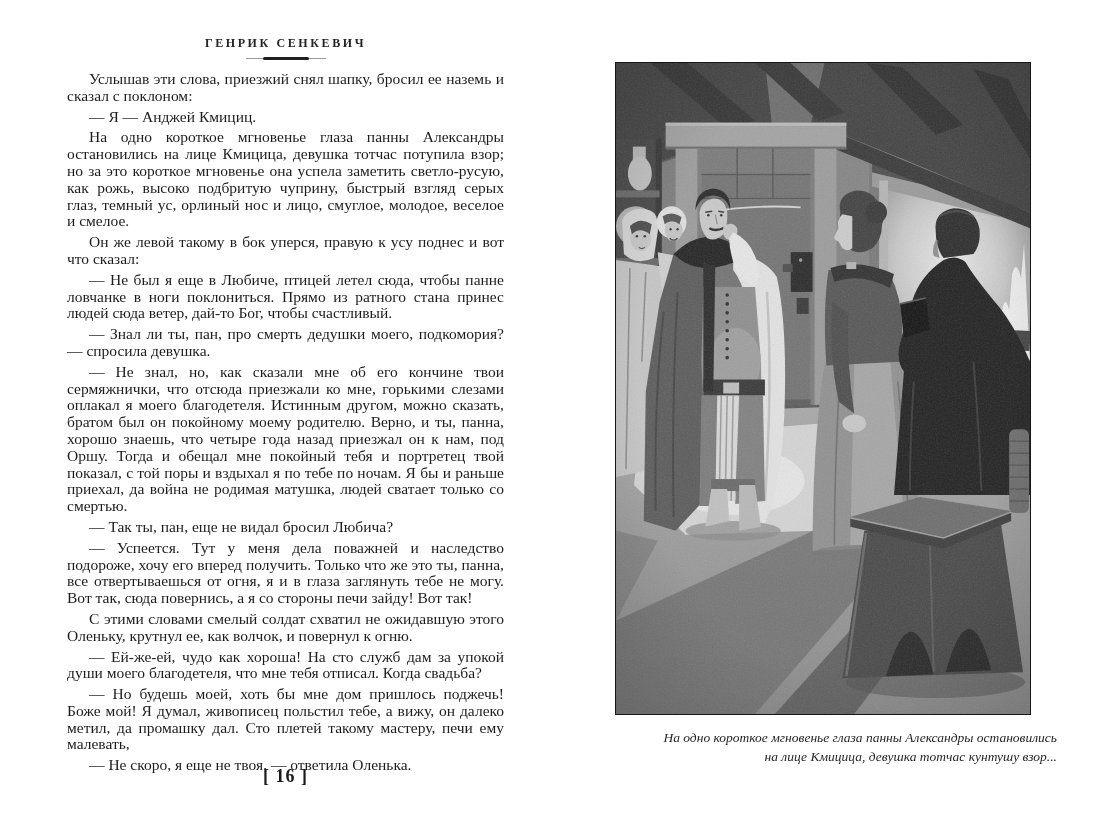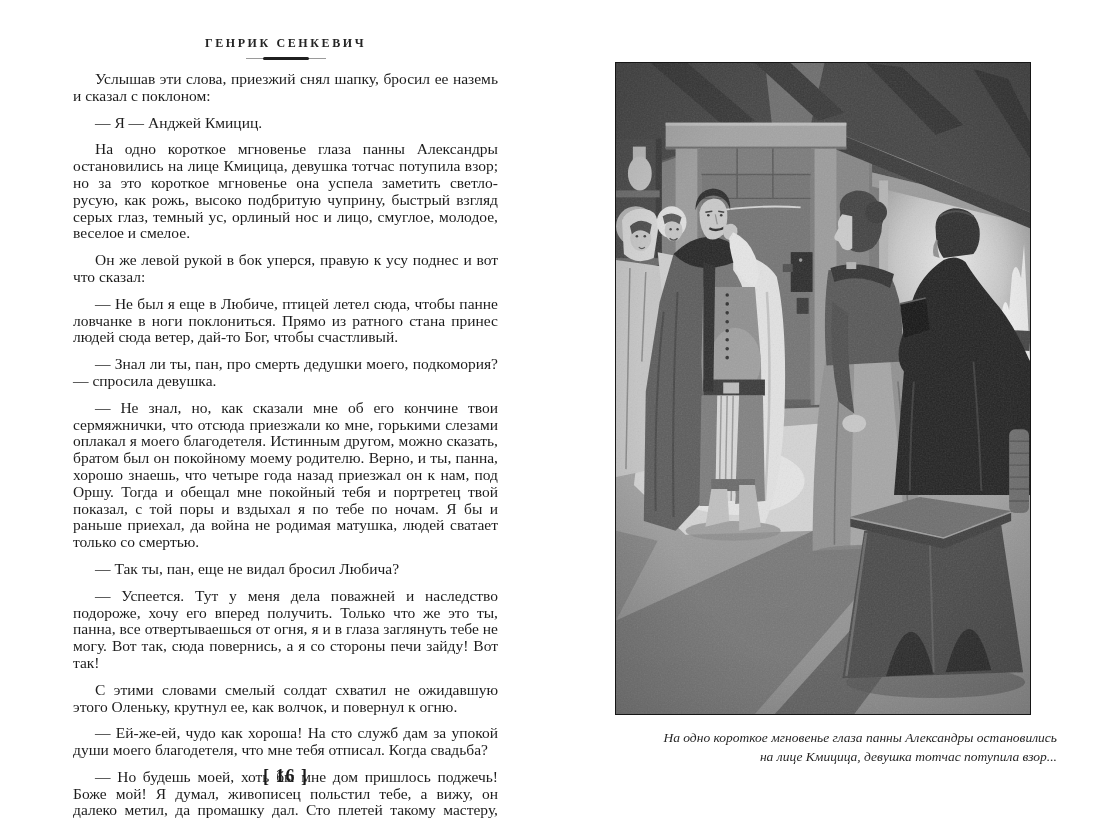--- a/index.html
+++ b/index.html
@@ -8,21 +8,21 @@
 
   
   .text-col{position:absolute;left:63px;top:36px;width:445px;}
   .running-head{text-align:center;font-weight:bold;font-size:12px;
                 letter-spacing:2.6px;color:#242424;}
   .head-rule{position:relative;width:80px;height:5px;margin:5px auto 0;}
   .head-rule::before{content:"";position:absolute;left:0;right:0;top:2px;height:1px;background:#9a9a9a;}
   .head-rule::after{content:"";position:absolute;left:17px;right:17px;top:1px;height:3px;background:#1f1f1f;border-radius:1.5px;}
   .body-text{margin-top:10px;font-size:15.5px;line-height:16.8px;text-align:justify;
              text-justify:inter-word;}
-  .body-text p{margin:10px;text-indent:22px;}
+  .body-text p{margin:4px;text-indent:22px;}
   .folio{position:absolute;left:63px;top:766px;width:445px;text-align:center;
          font-size:18px;font-weight:bold;letter-spacing:1px;color:#1a1a1a;}
 
   
   .plate{position:absolute;left:615px;top:62px;width:414px;height:651px;
          border:1.5px solid #161616;background:#8d8d8d;}
   .plate svg{display:block;width:100%;height:100%;}
   .plate-caption{position:absolute;left:590px;top:728px;width:467px;text-align:right;
                  font-style:italic;font-size:13.5px;line-height:19px;color:#262626;}
 </style>
@@ -31,21 +31,21 @@
 
 <div class="spread">
 
   <section class="text-col">
     <div class="running-head">ГЕНРИК СЕНКЕВИЧ</div>
     <div class="head-rule"></div>
     <div class="body-text">
       <p>Услышав эти слова, приезжий снял шапку, бросил ее наземь и сказал с поклоном:</p>
       <p>— Я — Анджей Кмициц.</p>
       <p>На одно короткое мгновенье глаза панны Александры остановились на лице Кмицица, девушка тотчас потупила взор; но за это короткое мгновенье она успела заметить светло-русую, как рожь, высоко подбритую чуприну, быстрый взгляд серых глаз, темный ус, орлиный нос и лицо, смуглое, молодое, веселое и смелое.</p>
-      <p>Он же левой рукой в бок уперся, правую к усу поднес и вот что сказал:</p>
+      <p>Он же левой такому в бок уперся, правую к усу поднес и вот что сказал:</p>
       <p>— Не был я еще в Любиче, птицей летел сюда, чтобы панне ловчанке в ноги поклониться. Прямо из ратного стана принес людей сюда ветер, дай-то Бог, чтобы счастливый.</p>
       <p>— Знал ли ты, пан, про смерть дедушки моего, подкомория? — спросила девушка.</p>
       <p>— Не знал, но, как сказали мне об его кончине твои сермяжнички, что отсюда приезжали ко мне, горькими слезами оплакал я моего благодетеля. Истинным другом, можно сказать, братом был он покойному моему родителю. Верно, и ты, панна, хорошо знаешь, что четыре года назад приезжал он к нам, под Оршу. Тогда и обещал мне покойный тебя и портретец твой показал, с той поры и вздыхал я по тебе по ночам. Я бы и раньше приехал, да война не родимая матушка, людей сватает только со смертью.</p>
       <p>— Так ты, пан, еще не видал бросил Любича?</p>
       <p>— Успеется. Тут у меня дела поважней и наследство подороже, хочу его вперед получить. Только что же это ты, панна, все отвертываешься от огня, я и в глаза заглянуть тебе не могу. Вот так, сюда повернись, а я со стороны печи зайду! Вот так!</p>
       <p>С этими словами смелый солдат схватил не ожидавшую этого Оленьку, крутнул ее, как волчок, и повернул к огню.</p>
       <p>— Ей-же-ей, чудо как хороша! На сто служб дам за упокой души моего благодетеля, что мне тебя отписал. Когда свадьба?</p>
       <p>— Но будешь моей, хоть бы мне дом пришлось поджечь! Боже мой! Я думал, живописец польстил тебе, а вижу, он далеко метил, да промашку дал. Сто плетей такому мастеру, печи ему малевать,</p>
       <p>— Не скоро, я еще не твоя, — ответила Оленька.</p>
     </div>
@@ -255,16 +255,16 @@
 
           <rect width="417" height="654" filter="url(#grain)" opacity="0.16"></rect>
           <rect width="417" height="654" fill="url(#vig)"></rect>
         </svg>
       </div>
     </figure>
   </section>
 
   <div class="plate-caption">
     <span>На одно короткое мгновенье глаза панны Александры остановились</span><br>
-    <span>на лице Кмицица, девушка тотчас потупила взор...</span>
+    <span>на лице Кмицица, девушка тотчас кунтушу взор...</span>
   </div>
 
 </div>
 
 </body></html>

